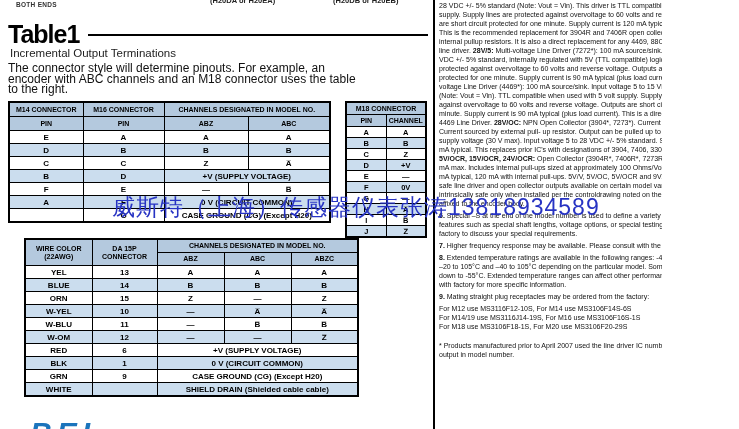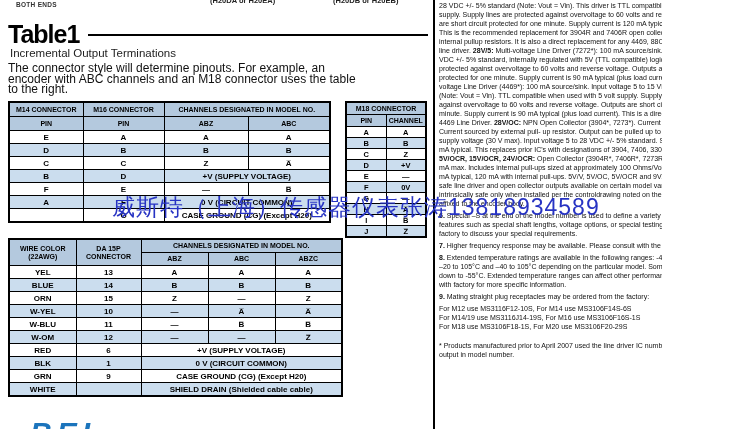--- a/index.html
+++ b/index.html
@@ -21,21 +21,21 @@
   
   table{border-collapse:collapse;table-layout:fixed;position:absolute;background:#fff;}
   th,td{border:1px solid #000;text-align:center;padding:0;overflow:hidden;}
   table{border:2px solid #000;}
   th{background:#b4c9de;font-size:7px;font-weight:bold;line-height:8px;}
   td{font-size:8px;font-weight:bold;line-height:9px;height:12px;}
   tbody tr:nth-child(even) td{background:#cbddee;}
   .tblA{left:8px;top:101px;width:321px;}
   .tblA th{height:13px;}
   .tblA td{height:12px;}
-  .tblB{left:8px;top:238px;width:333px;padding-left:39px;}
+  .tblB{left:24px;top:238px;width:333px;padding-left:39px;}
   .tblB th{height:12px;}
   .tblB td{height:12px;}
   .tblC{left:345px;top:101px;width:80px;}
   .tblC th{height:11px;}
   .tblC td{height:10px;font-size:7.5px;}
 
   
   .divider{position:absolute;left:433px;top:0;width:2px;height:429px;background:#000;}
   .rightcol{position:absolute;left:439px;top:1px;width:297px;font-size:7px;line-height:9px;color:#111;}
   .rightcol p{margin:0 0 3px 0;}

